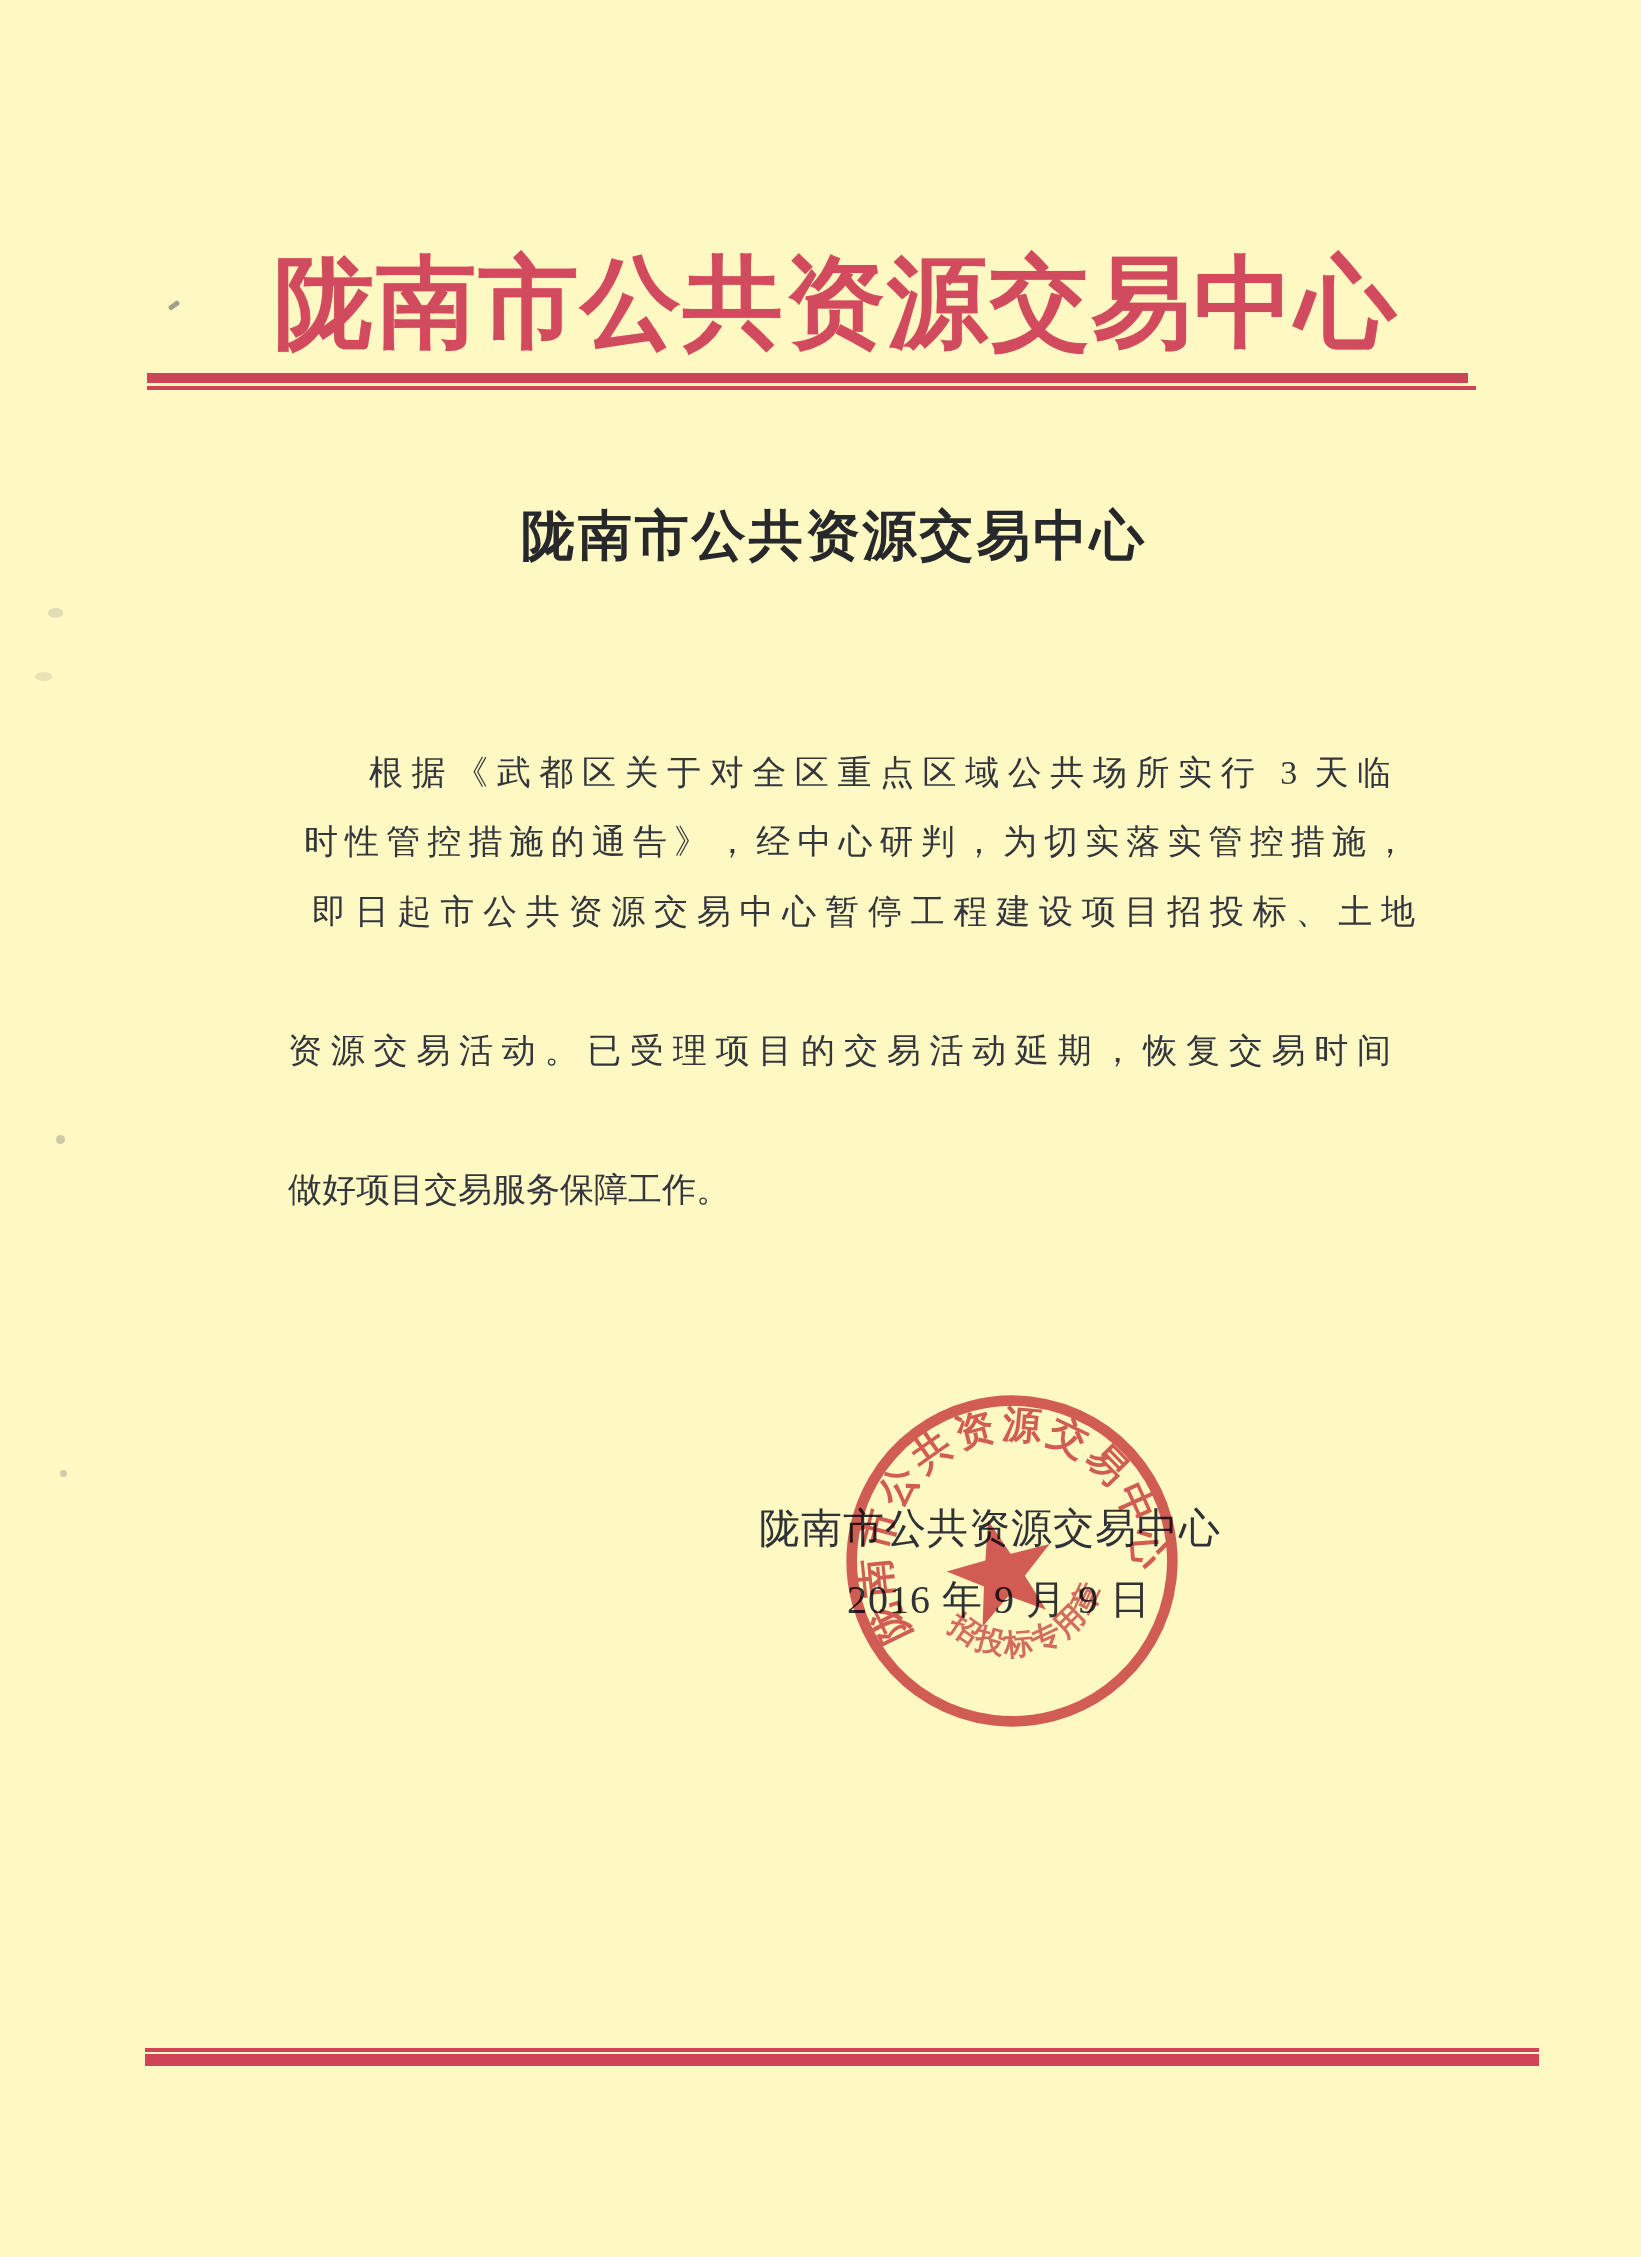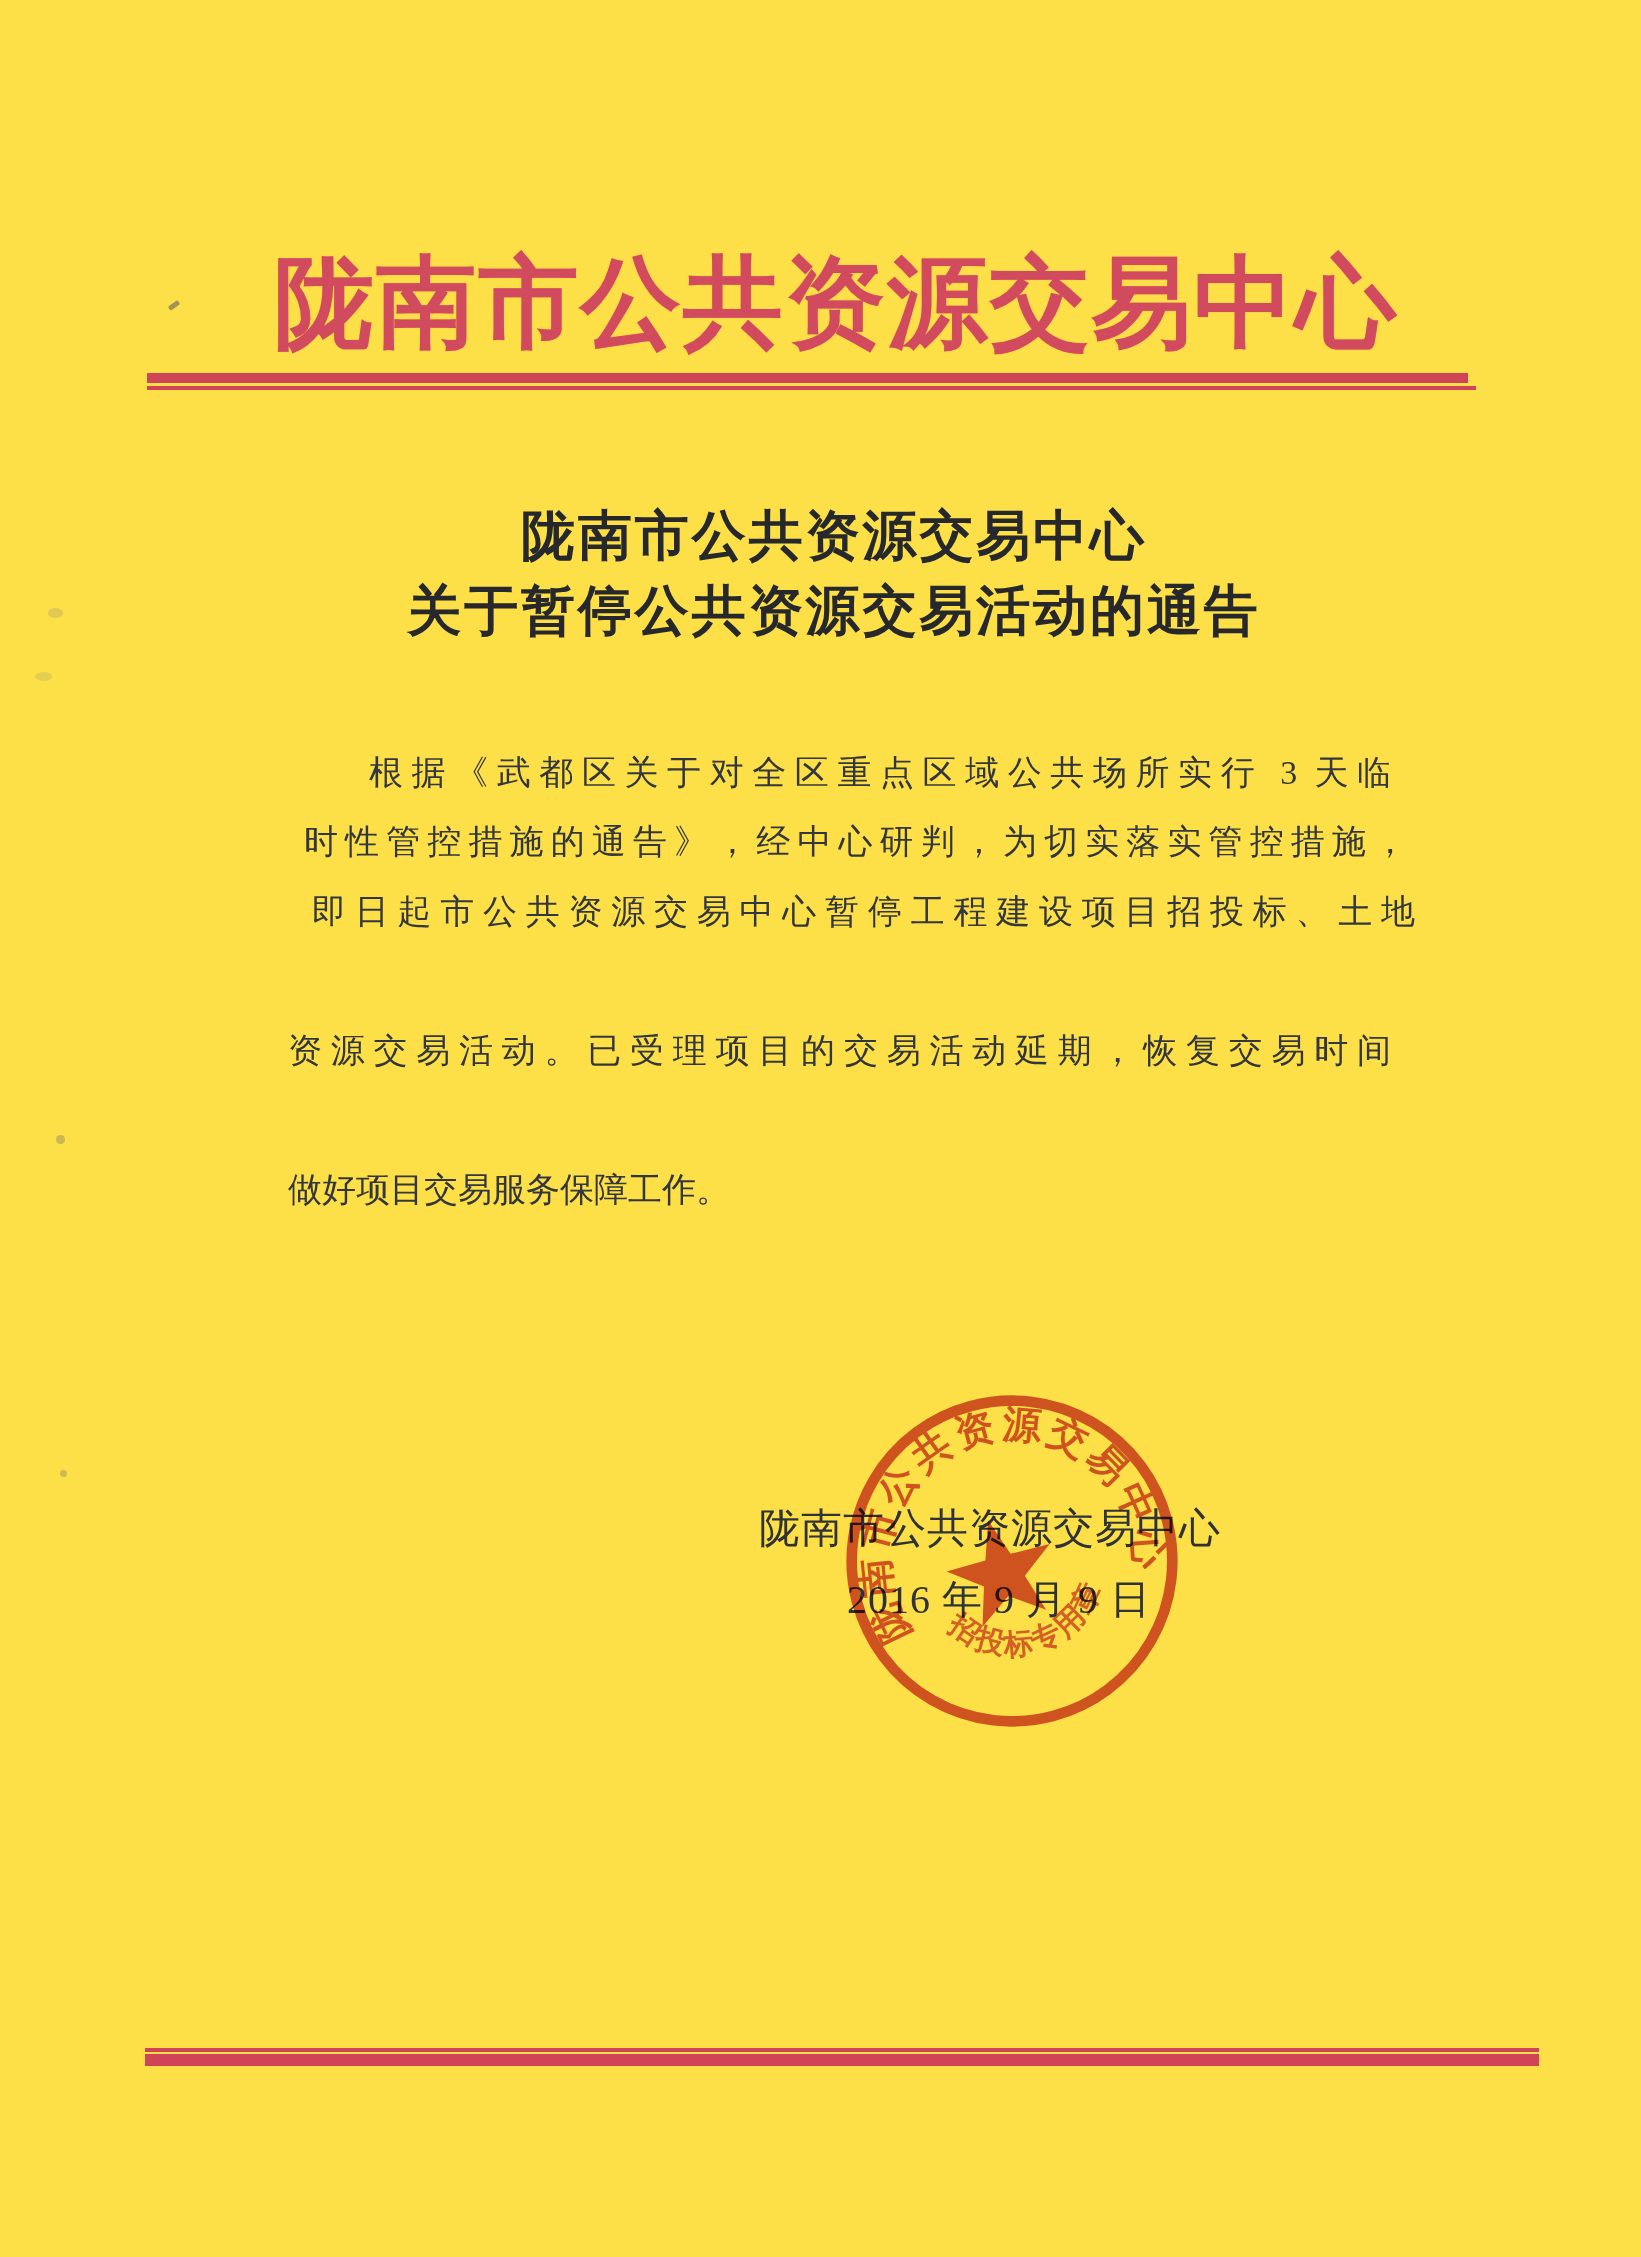--- a/index.html
+++ b/index.html
@@ -1,20 +1,20 @@
 <!DOCTYPE html>
 <html><head>
 <meta charset="utf-8">
 <style>
   html,body{margin:0;padding:0;background:#e8e8e8;}
   .page{
     position:relative;
     width:1641px;height:2257px;
     margin:0 auto;
-    background:#fde047;
+    background:#fef9c3;
     overflow:hidden;
     font-family:"Liberation Serif","DejaVu Serif",serif;
   }
   
   .masthead{
     position:absolute;left:274px;top:241px;width:1122px;
     font-size:100px;font-weight:bold;line-height:1.25;
     color:#d14a5e;
     text-align:justify;text-align-last:justify;
     white-space:nowrap;
@@ -78,21 +78,20 @@
 <body>
 
 <div class="page">
 
   <div class="masthead">陇南市公共资源交易中心</div>
   <div class="rule rule-top-thick"></div>
   <div class="rule rule-top-thin"></div>
 
   <div class="title-block">
     <div class="title-line title-line-1">陇南市公共资源交易中心</div>
-    <div class="title-line title-line-2">关于暂停公共资源交易活动的通告</div>
   </div>
 
   <div class="body-line first bl-0">根据《武都区关于对全区重点区域公共场所实行 3 天临</div>
   <div class="body-line bl-1">时性管控措施的通告》，经中心研判，为切实落实管控措施，</div>
   <div class="body-line bl-2">即日起市公共资源交易中心暂停工程建设项目招投标、土地</div>
   <div class="body-line bl-4">资源交易活动。已受理项目的交易活动延期，恢复交易时间</div>
   <div class="body-line last bl-6">做好项目交易服务保障工作。</div>
 
   <div class="sig-org">陇南市公共资源交易中心</div>
   <div class="sig-date">2016 年 9 月 9 日</div>

